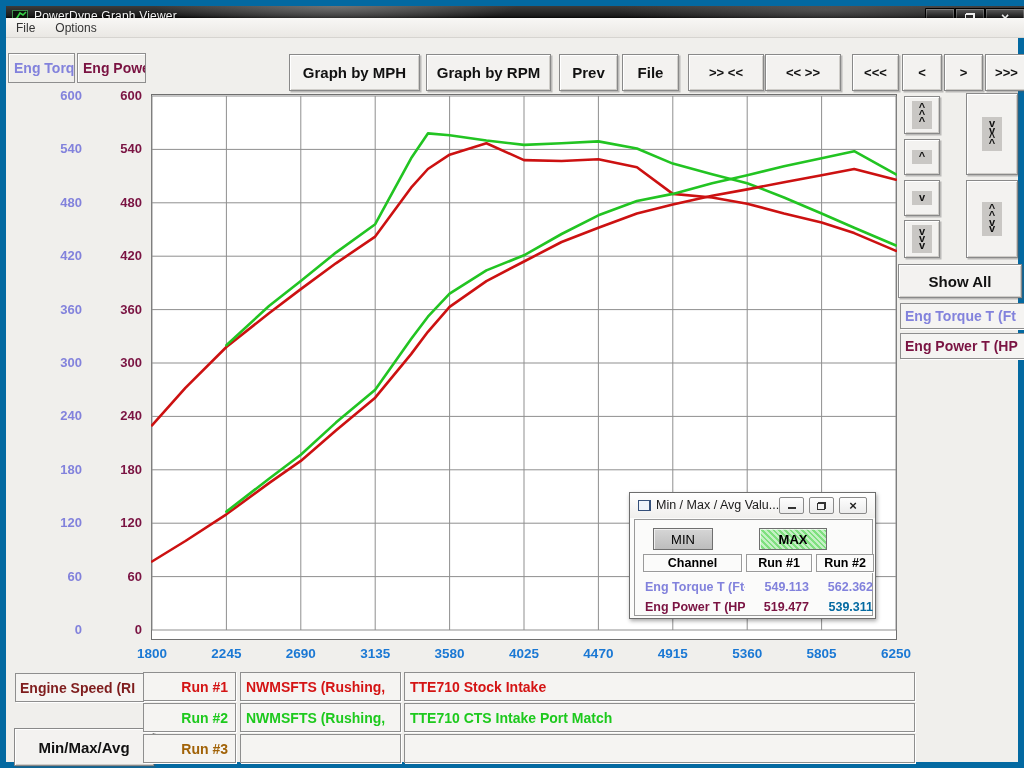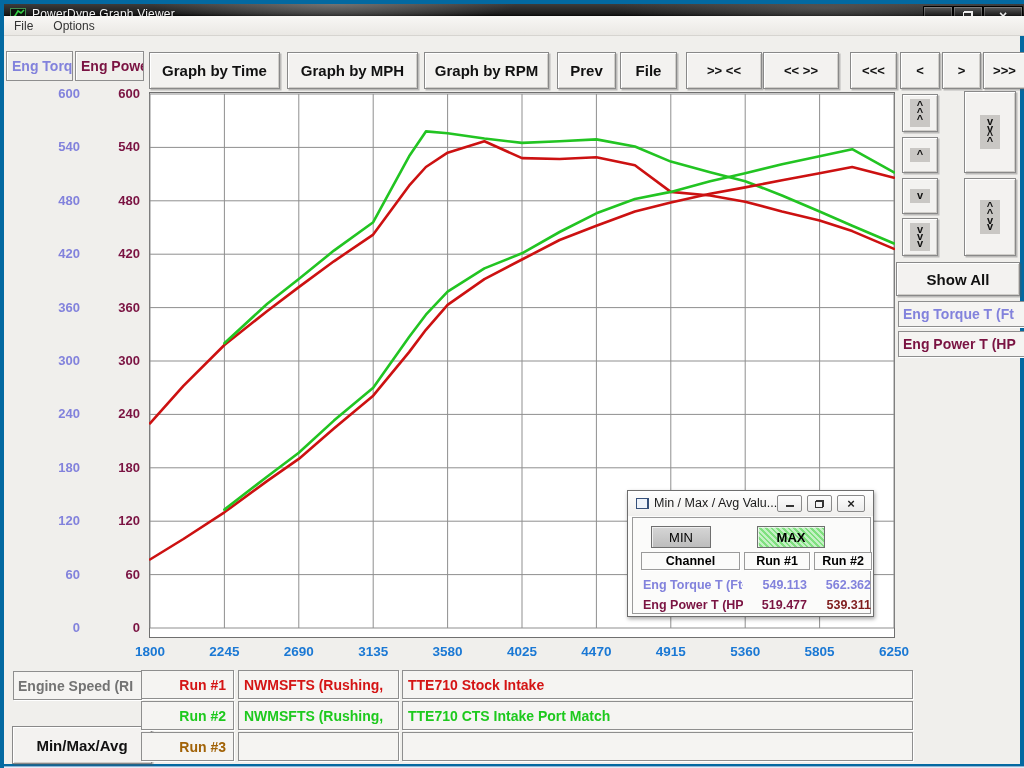--- a/index.html
+++ b/index.html
@@ -1,21 +1,21 @@
 <!DOCTYPE html>
 <html><head>
 <meta charset="utf-8">
 <style>
   * { margin:0; padding:0; box-sizing:border-box; }
   html,body { width:1024px; height:768px; overflow:hidden; background:#d8d8d8; }
   #app {
     position:relative; width:1024px; height:768px;
     font-family:"Liberation Sans", sans-serif;
     background:#f0efec;
-    border:4px solid #0369a1;
+    border:6px solid #0369a1;
   }
   
   #titlebar {
     position:absolute; left:0; top:0; width:1024px; height:22px;
     background:
       radial-gradient(ellipse 260px 30px at 330px 0px, rgba(160,160,160,.55), rgba(0,0,0,0) 70%),
       radial-gradient(ellipse 300px 26px at 820px 4px, rgba(120,120,120,.45), rgba(0,0,0,0) 70%),
       linear-gradient(#3c3c3c 0%, #1b1b1b 45%, #060606 55%, #101010 100%);
     color:#f2f2f2;
   }
@@ -160,21 +160,20 @@
   </div>
 
   <div id="menubar">
     <span class="menu-item">File</span>
     <span class="menu-item">Options</span>
   </div>
 
   <div id="tab-torque" class="axis-tab" style="color: rgb(130, 130, 220);">Eng Torq</div>
   <div id="tab-power" class="axis-tab" style="color: rgb(122, 19, 66);">Eng Powe</div>
 
-  <div class="btn3d toolbar-btn" style="left:145px;width:131px;">Graph by Time</div>
   <div class="btn3d toolbar-btn" style="left:283px;width:131px;">Graph by MPH</div>
   <div class="btn3d toolbar-btn" style="left:420px;width:125px;">Graph by RPM</div>
   <div class="btn3d toolbar-btn" style="left:553px;width:59px;">Prev</div>
   <div class="btn3d toolbar-btn" style="left:616px;width:57px;">File</div>
   <div class="btn3d toolbar-btn" style="left:682px;width:76px;font-size:13px;">&gt;&gt; &lt;&lt;</div>
   <div class="btn3d toolbar-btn" style="left:759px;width:76px;font-size:13px;">&lt;&lt; &gt;&gt;</div>
   <div class="btn3d toolbar-btn" style="left:846px;width:47px;font-size:13px;">&lt;&lt;&lt;</div>
   <div class="btn3d toolbar-btn" style="left:896px;width:40px;font-size:13px;">&lt;</div>
   <div class="btn3d toolbar-btn" style="left:938px;width:39px;font-size:13px;">&gt;</div>
   <div class="btn3d toolbar-btn" style="left:979px;width:43px;font-size:13px;">&gt;&gt;&gt;</div>
@@ -263,21 +262,21 @@
 ^
 ^</span></div>
   <div class="btn3d scroll-btn" style="left:960px;top:174px;width:52px;height:78px;"><span class="pad">^
 ^
 v
 v</span></div>
   <div class="btn3d" style="left:892px;top:258px;width:124px;height:34px;font-size:15px;">Show All</div>
   <div class="sunken" style="left: 894px; top: 297px; width: 130px; height: 26px; font-size: 14px; padding-left: 4px; color: rgb(130, 130, 220);">Eng Torque T (Ft</div>
   <div class="sunken" style="left: 894px; top: 327px; width: 130px; height: 26px; font-size: 14px; padding-left: 4px; color: rgb(122, 19, 66);">Eng Power T (HP</div>
 
-  <div class="sunken" style="left: 9px; top: 667px; width: 129px; height: 29px; font-size: 14px; padding-left: 4px; color: #737373;">Engine Speed (RI</div>
+  <div class="sunken" style="left: 9px; top: 667px; width: 129px; height: 29px; font-size: 14px; padding-left: 4px; color: #7f1d1d;">Engine Speed (RI</div>
   <div class="btn3d" style="left:8px;top:722px;width:140px;height:38px;font-size:15px;">Min/Max/Avg</div>
 
   <div class="sunken run-label-cell" style="left: 137px; top: 666px; width: 93px; height: 29px; color: rgb(212, 20, 20);">Run #1</div>
   <div class="sunken text-field" style="left: 234px; top: 666px; width: 161px; height: 29px; color: rgb(212, 20, 20);">NWMSFTS (Rushing,</div>
   <div class="sunken text-field" style="left: 398px; top: 666px; width: 511px; height: 29px; color: rgb(212, 20, 20);">TTE710 Stock Intake</div>
 
   <div class="sunken run-label-cell" style="left: 137px; top: 697px; width: 93px; height: 29px; color: rgb(29, 201, 29);">Run #2</div>
   <div class="sunken text-field" style="left: 234px; top: 697px; width: 161px; height: 29px; color: rgb(29, 201, 29);">NWMSFTS (Rushing,</div>
   <div class="sunken text-field" style="left: 398px; top: 697px; width: 511px; height: 29px; color: rgb(29, 201, 29);">TTE710 CTS Intake Port Match</div>
 
@@ -305,18 +304,18 @@
       <div id="mm-h-channel" class="mm-header">Channel</div>
       <div id="mm-h-run1" class="mm-header">Run #1</div>
       <div id="mm-h-run2" class="mm-header">Run #2</div>
 
       <div class="mm-row-channel" style="top: 60px; color: rgb(130, 130, 220);">Eng Torque T (Ft-</div>
       <div class="mm-val" style="left: 112px; top: 60px; color: rgb(130, 130, 220);">549.113</div>
       <div class="mm-val" style="left: 176px; top: 60px; color: rgb(130, 130, 220);">562.362</div>
 
       <div class="mm-row-channel" style="top: 80px; color: rgb(122, 19, 66);">Eng Power T (HP)</div>
       <div class="mm-val" style="left: 112px; top: 80px; color: rgb(122, 19, 66);">519.477</div>
-      <div class="mm-val" style="left: 176px; top: 80px; color: #7f1d1d;">539.311</div>
+      <div class="mm-val" style="left: 176px; top: 80px; color: #0369a1;">539.311</div>
     </div>
   </div>
 
   <div id="frame-bottom"></div>
 </div>
 
 </body></html>

